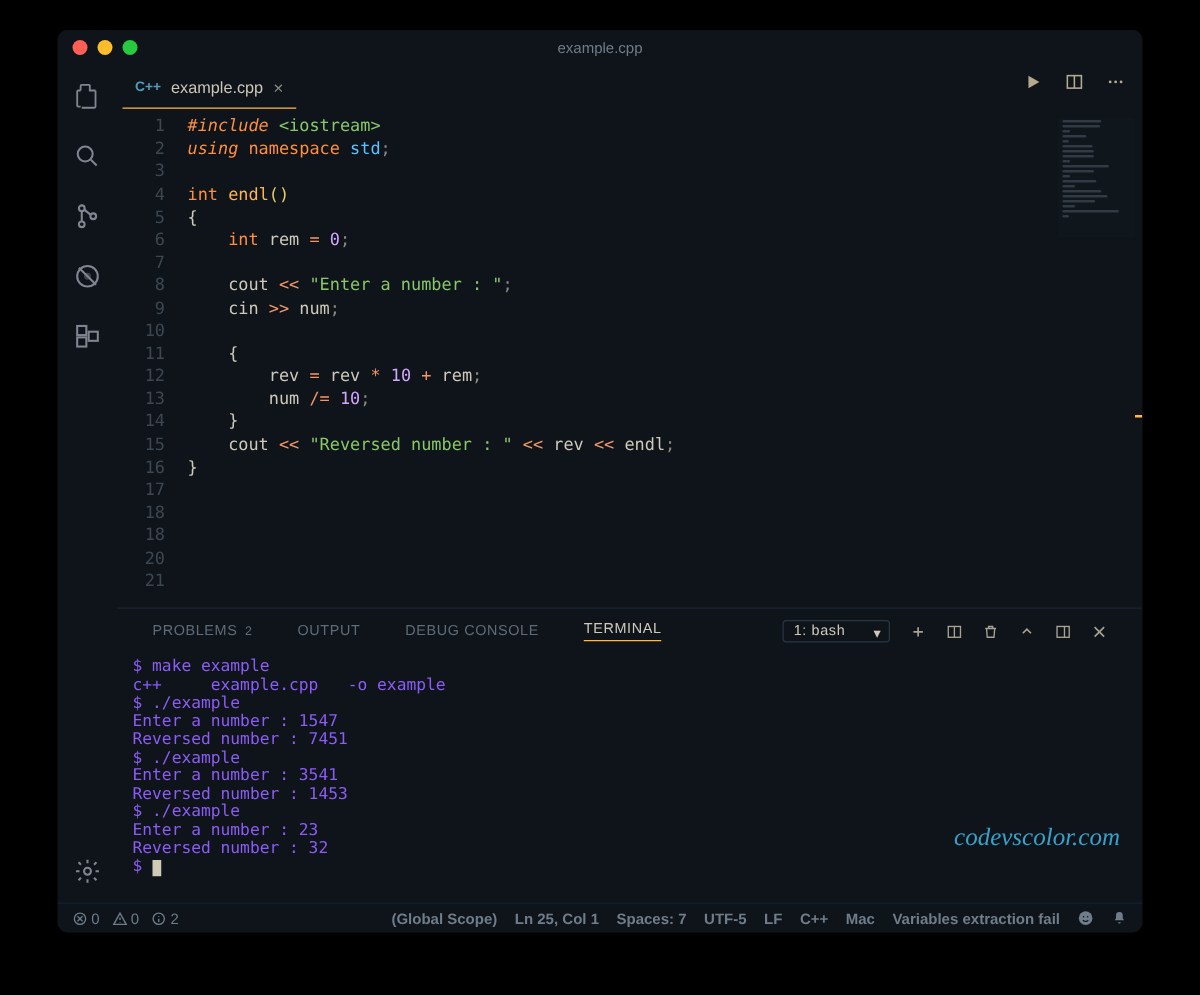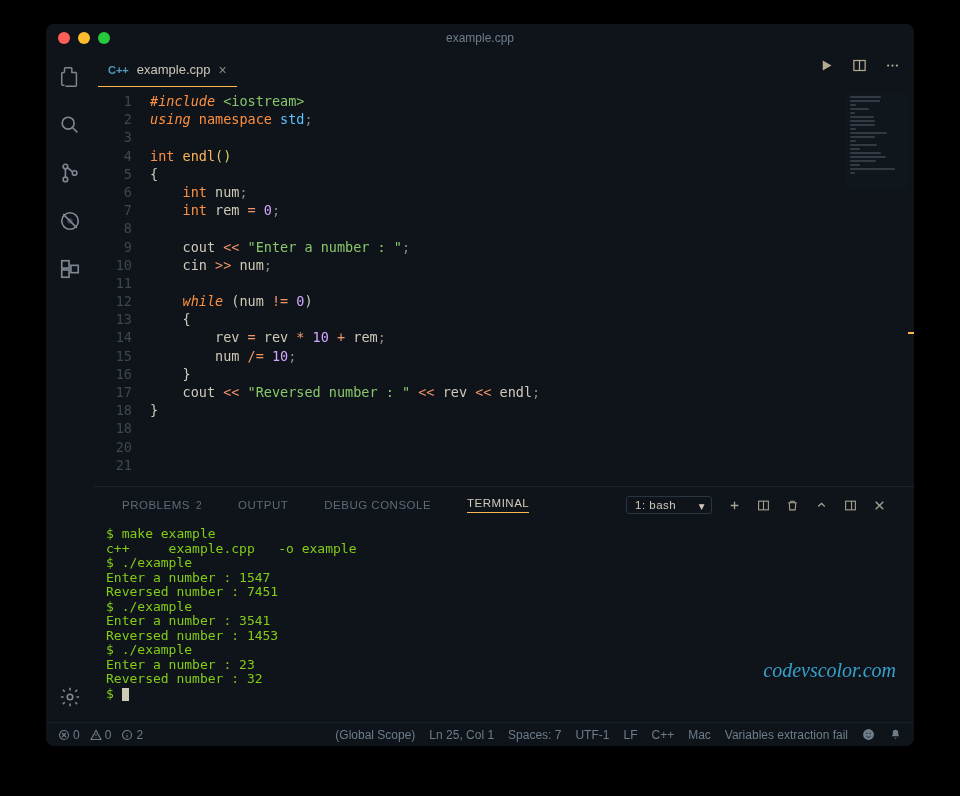--- a/index.html
+++ b/index.html
@@ -41,26 +41,26 @@
 .minimap { position: absolute; right: 6px; top: 6px; width: 62px; height: 96px; background: #10181f; opacity: 0.6; border-radius: 2px; }
 .minimap-line { height: 2px; margin: 2px 4px; background: #4a5560; border-radius: 1px; }
 .panel { height: 236px; border-top: 1px solid #1a2330; display: flex; flex-direction: column; }
 .panel-tabs { height: 36px; display: flex; align-items: center; padding: 0 28px; gap: 36px; color: #5f6b78; font-size: 11.5px; letter-spacing: 0.5px; }
 .panel-tab { cursor: pointer; display: flex; align-items: center; gap: 6px; }
 .panel-tab.active { color: #cfc9b8; border-bottom: 1.5px solid #ffb84d; padding-bottom: 3px; }
 .panel-tab-badge { font-size: 10px; }
 .panel-actions { margin-left: auto; display: flex; align-items: center; gap: 15px; color: #a8a292; font-size: 12px; }
 .panel-select { background: #0e1419; border: 1px solid #2a3542; color: #cfc9b8; font-size: 11.5px; padding: 2px 20px 2px 8px; border-radius: 3px; cursor: pointer; position: relative; }
 .panel-action-icon { cursor: pointer; display:flex; width:14px; height:14px; align-items:center; justify-content:center; }
-.terminal-content { flex: 1; font-family: Menlo, Consolas, monospace; font-size: 13px; line-height: 14.5px; color: #84cc16; padding: 4px 12px; white-space: pre; overflow: hidden; }
+.terminal-content { flex: 1; font-family: Menlo, Consolas, monospace; font-size: 13px; line-height: 14.5px; color: #8b5cf6; padding: 4px 12px; white-space: pre; overflow: hidden; }
 .cursor-block { display: inline-block; width: 7px; height: 13px; background: #cfc9b8; vertical-align: text-bottom; }
 .watermark { position: absolute; right: 18px; bottom: 40px; color: #3aa9d6; font-style: italic; font-family: cursive; font-size: 20px; opacity: 0.95; }
 .status-bar { height: 24px; background: #0e1419; border-top: 1px solid #14202e; display: flex; align-items: center; padding: 0 12px; font-size: 12px; color: #6f7d8a; gap: 12px; }
 .status-bar .left { display: flex; align-items: center; gap: 10px; }
-.status-bar .right { margin-left: auto; display: flex; align-items: center; gap: 14px; }
+.status-bar .right { margin-left: auto; display: flex; align-items: center; gap: 14px; font-weight: bold; }
 .stat-item { display: flex; align-items: center; gap: 3px; cursor: pointer; }
 svg { display: block; }
 .yellow-mark { position:absolute; right:0; top: 244px; width:6px; height:2px; background:#ffb84d; }
 </style>
 </head>
 <body>
 
 <div class="window">
   <div class="titlebar">
     <div class="traffic-lights">
@@ -171,27 +171,25 @@
             <div class="ln">18</div>
             <div class="ln">20</div>
             <div class="ln">21</div>
         </div>
         <div class="code-lines">
 <div class="cl"><span class="tok-orange2 italic">#include</span><span class="tok-green"> &lt;iostream&gt;</span></div>
 <div class="cl"><span class="tok-orange2 italic">using</span><span class="tok-orange2"> namespace</span><span class="tok-cyan"> std</span><span class="tok-punct">;</span></div>
 <div class="cl"></div>
 <div class="cl"><span class="tok-orange2">int</span><span class="tok-orange"> endl</span><span class="tok-yellow">()</span></div>
 <div class="cl"><span class="tok-gray">{</span></div>
-<div class="cl"><span class="tok-orange2">    int</span><span class="tok-gray"> num</span><span class="tok-punct">;</span></div>
 <div class="cl"><span class="tok-orange2">    int</span><span class="tok-gray"> rem </span><span class="tok-op">=</span><span class="tok-purple"> 0</span><span class="tok-punct">;</span></div>
 <div class="cl"></div>
 <div class="cl"><span class="tok-gray">    cout </span><span class="tok-op">&lt;&lt;</span><span class="tok-green"> "Enter a number : "</span><span class="tok-punct">;</span></div>
 <div class="cl"><span class="tok-gray">    cin </span><span class="tok-op">&gt;&gt;</span><span class="tok-gray"> num</span><span class="tok-punct">;</span></div>
 <div class="cl"></div>
-<div class="cl"><span class="tok-orange2 italic">    while</span><span class="tok-gray"> (num </span><span class="tok-op">!=</span><span class="tok-purple"> 0</span><span class="tok-gray">)</span></div>
 <div class="cl"><span class="tok-gray">    {</span></div>
 <div class="cl"><span class="tok-gray">        rev </span><span class="tok-op">=</span><span class="tok-gray"> rev </span><span class="tok-op">*</span><span class="tok-purple"> 10</span><span class="tok-op"> +</span><span class="tok-gray"> rem</span><span class="tok-punct">;</span></div>
 <div class="cl"><span class="tok-gray">        num </span><span class="tok-op">/=</span><span class="tok-purple"> 10</span><span class="tok-punct">;</span></div>
 <div class="cl"><span class="tok-gray">    }</span></div>
 <div class="cl"><span class="tok-gray">    cout </span><span class="tok-op">&lt;&lt;</span><span class="tok-green"> "Reversed number : "</span><span class="tok-op"> &lt;&lt;</span><span class="tok-gray"> rev </span><span class="tok-op">&lt;&lt;</span><span class="tok-gray"> endl</span><span class="tok-punct">;</span></div>
 <div class="cl"><span class="tok-gray">}</span></div>
 <div class="cl"></div>
         </div>
         <div class="minimap">
           <div class="minimap-line" style="width:50%"></div>
@@ -307,21 +305,21 @@
             <circle cx="12" cy="12" r="9"></circle>
             <path d="M12 8v1M12 12v5"></path>
           </svg>
           <span>2</span>
         </span>
     </div>
     <div class="right">
       <span class="stat-item">(Global Scope)</span>
       <span class="stat-item">Ln 25, Col 1</span>
       <span class="stat-item">Spaces: 7</span>
-      <span class="stat-item">UTF-1</span>
+      <span class="stat-item">UTF-5</span>
       <span class="stat-item">LF</span>
       <span class="stat-item">C++</span>
       <span class="stat-item">Mac</span>
       <span class="stat-item">Variables extraction fail</span>
       <span class="stat-item">
           <svg width="13" height="13" viewBox="0 0 24 24" fill="currentColor">
             <circle cx="12" cy="12" r="10"></circle>
             <circle cx="9" cy="10" r="1.2" fill="#0e1419"></circle>
             <circle cx="15" cy="10" r="1.2" fill="#0e1419"></circle>
             <path d="M8 15c1 1.5 2.5 2 4 2s3-.5 4-2" stroke="#0e1419" stroke-width="1.5" fill="none"></path>

